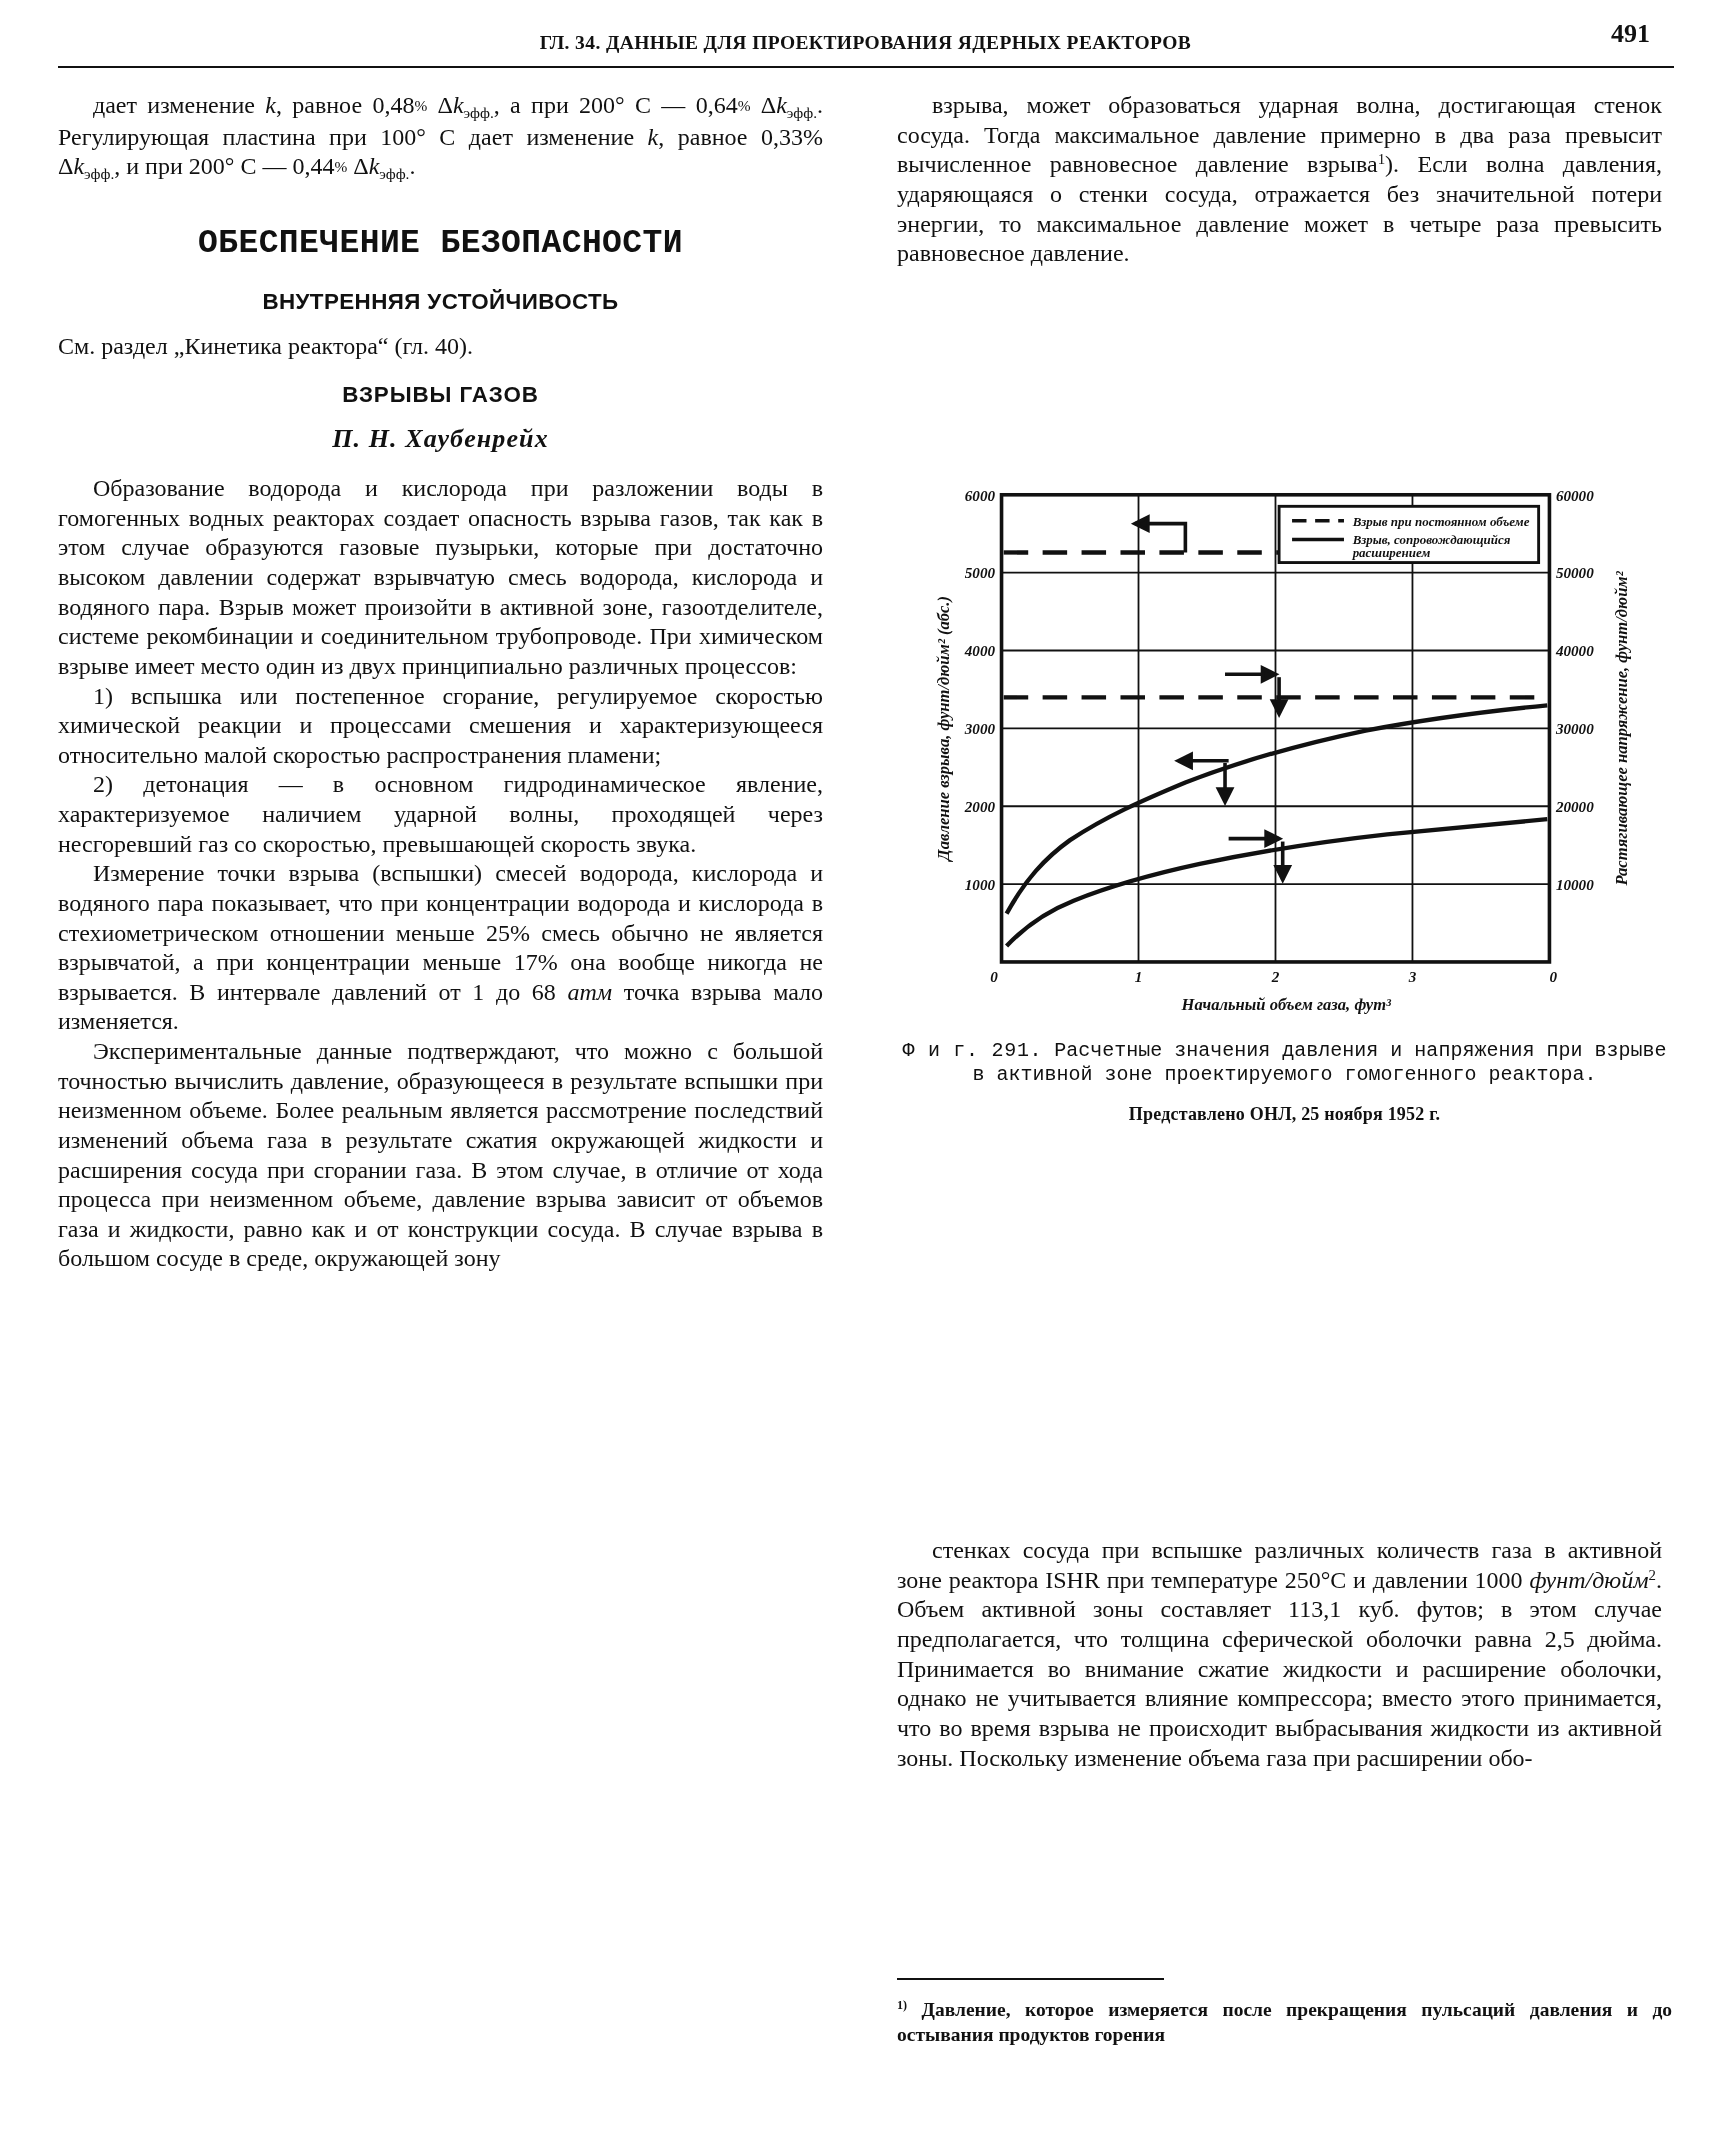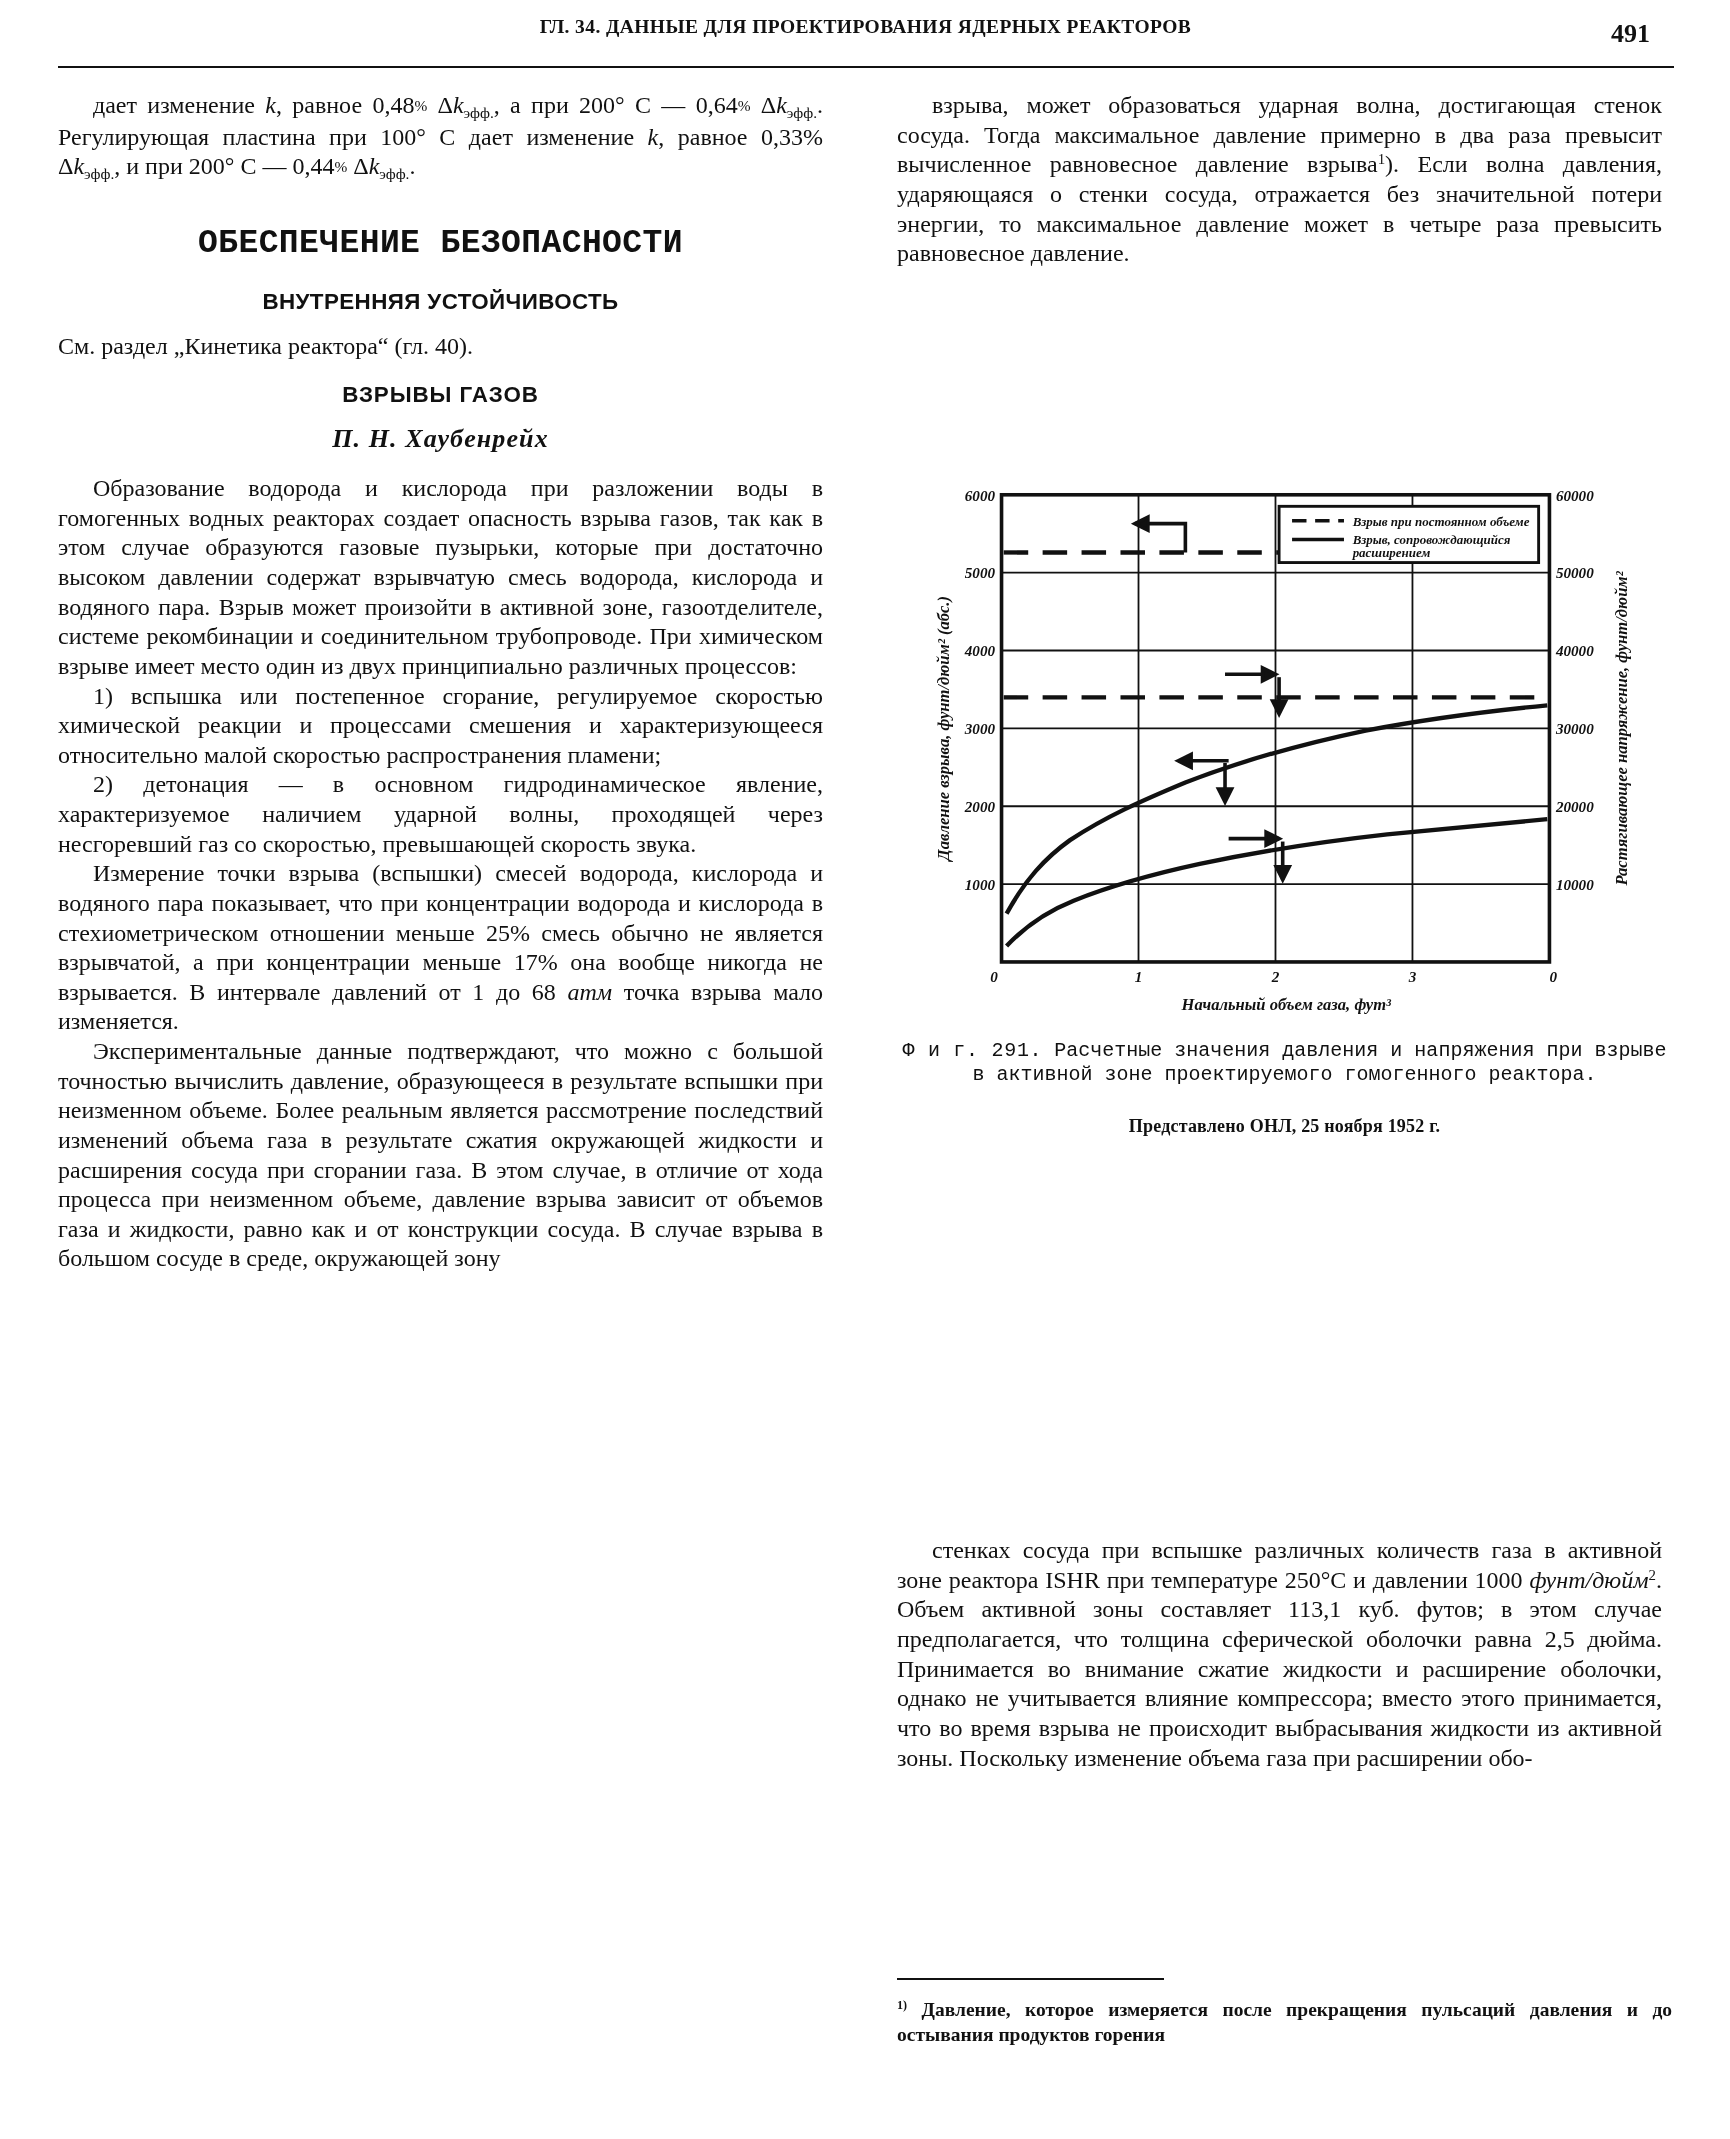--- a/index.html
+++ b/index.html
@@ -18,21 +18,21 @@
   .page {
     position: absolute;
     left: 0; top: 0;
     width: 1731px;
     height: 2140px;
   }
 
   
   .runhead {
     position: absolute;
-    left: 0; top: 16px;
+    left: 0; top: 32px;
     width: 1731px;
     text-align: center;
   }
   .runhead-title {
     font-family: "Liberation Serif", serif;
     font-weight: bold;
     font-size: 19.5px;
     letter-spacing: 0.4px;
   }
   .page-number {
@@ -135,21 +135,21 @@
     text-align: center;
     margin-top: 13px;
     font-family: Liberation Mono, monospace;
   }
   .figcaption .fignum { letter-spacing: 0.7px; }
   .figsource {
     font-family: "Liberation Serif", serif;
     font-weight: bold;
     font-size: 18px;
     text-align: center;
-    margin-top: 28px;
+    margin-top: 16px;
     letter-spacing: 0.2px;
   }
 
   
   .footnote {
     position: absolute;
     left: 897px;
     top: 1998px;
     width: 775px;
     font-family: "Liberation Serif", serif;

